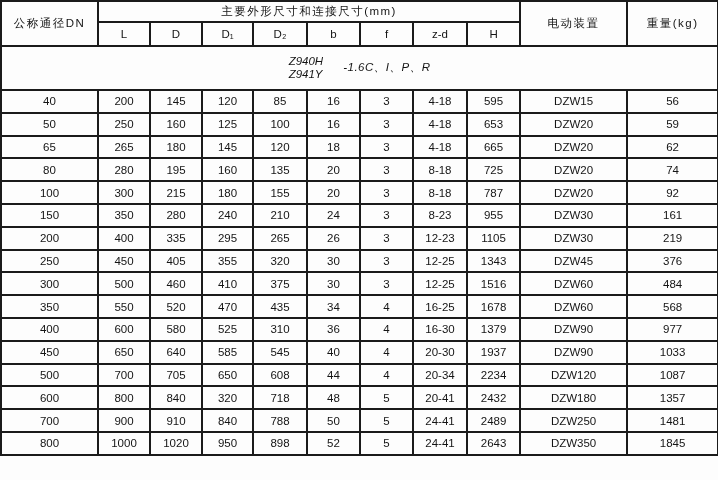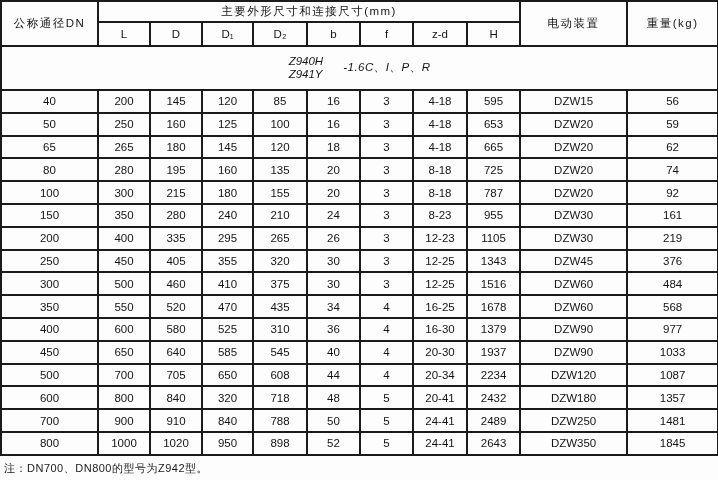--- a/index.html
+++ b/index.html
@@ -311,14 +311,13 @@
           <td>898</td>
           <td>52</td>
           <td>5</td>
           <td>24-41</td>
           <td>2643</td>
           <td>DZW350</td>
           <td>1845</td>
         </tr>
       </tbody>
   </table>
-  <div class="footnote">注：DN700、DN800的型号为Z942型。</div>
 </div>
 
 </body></html>

